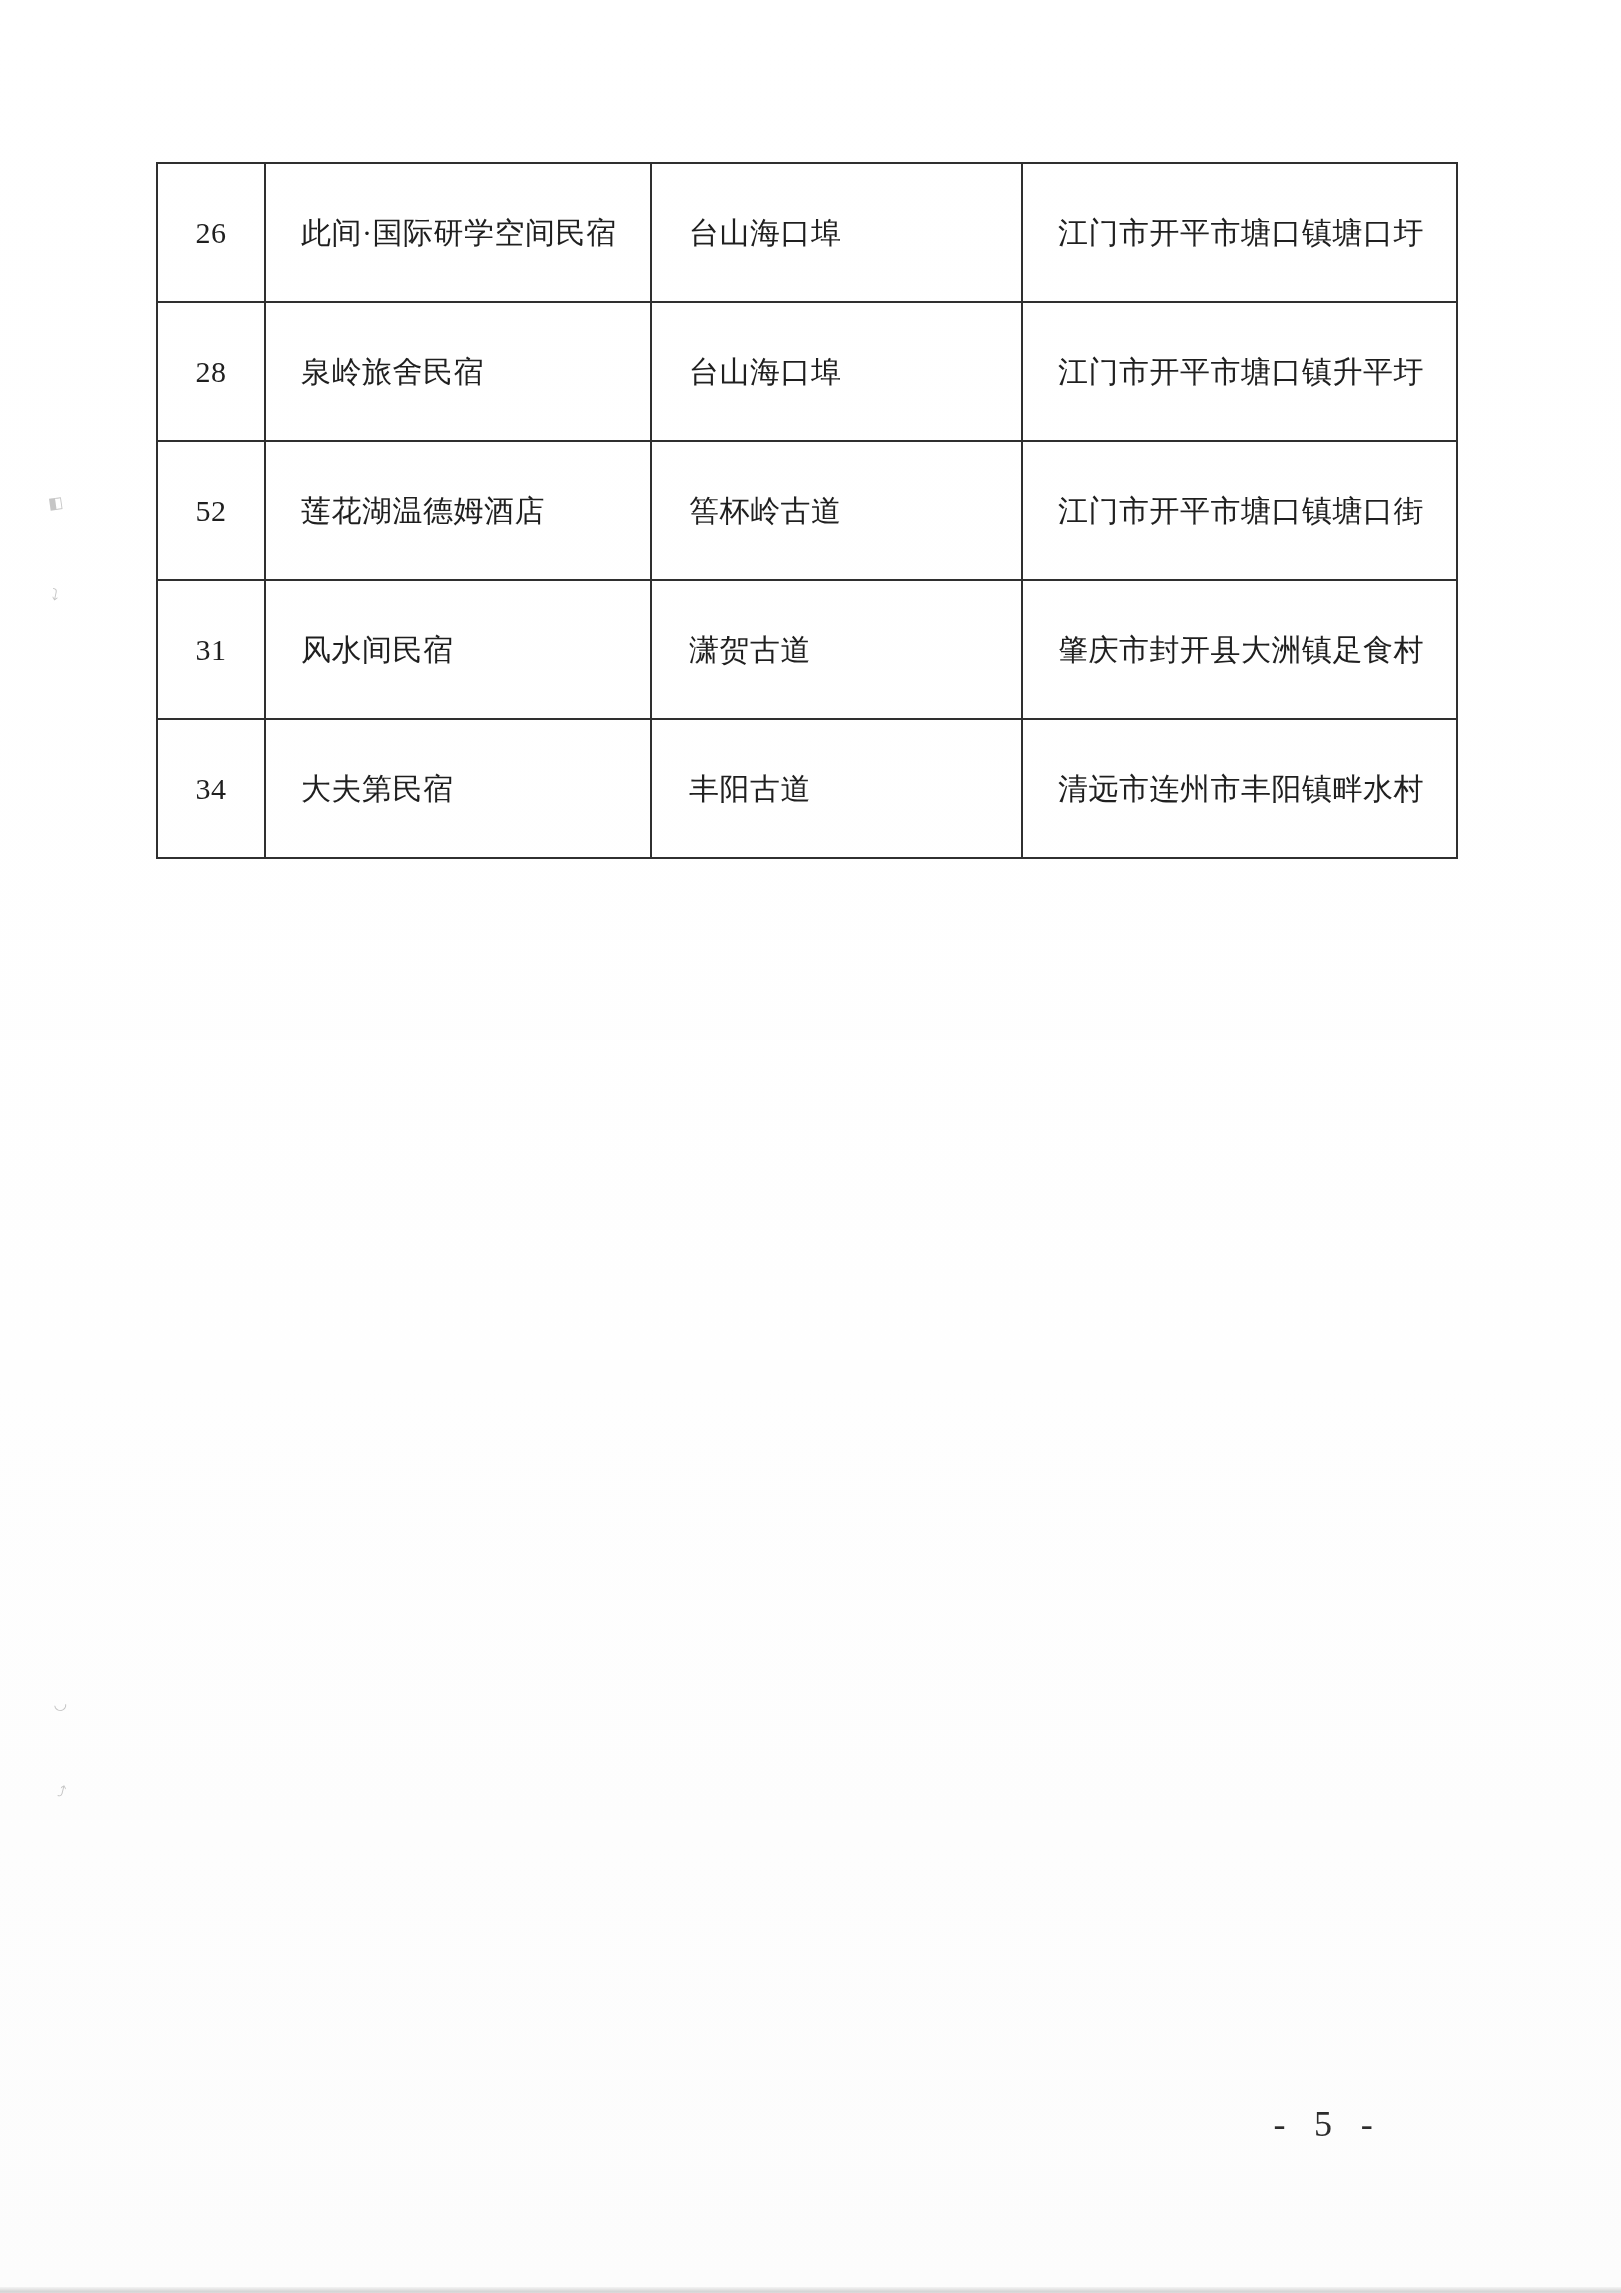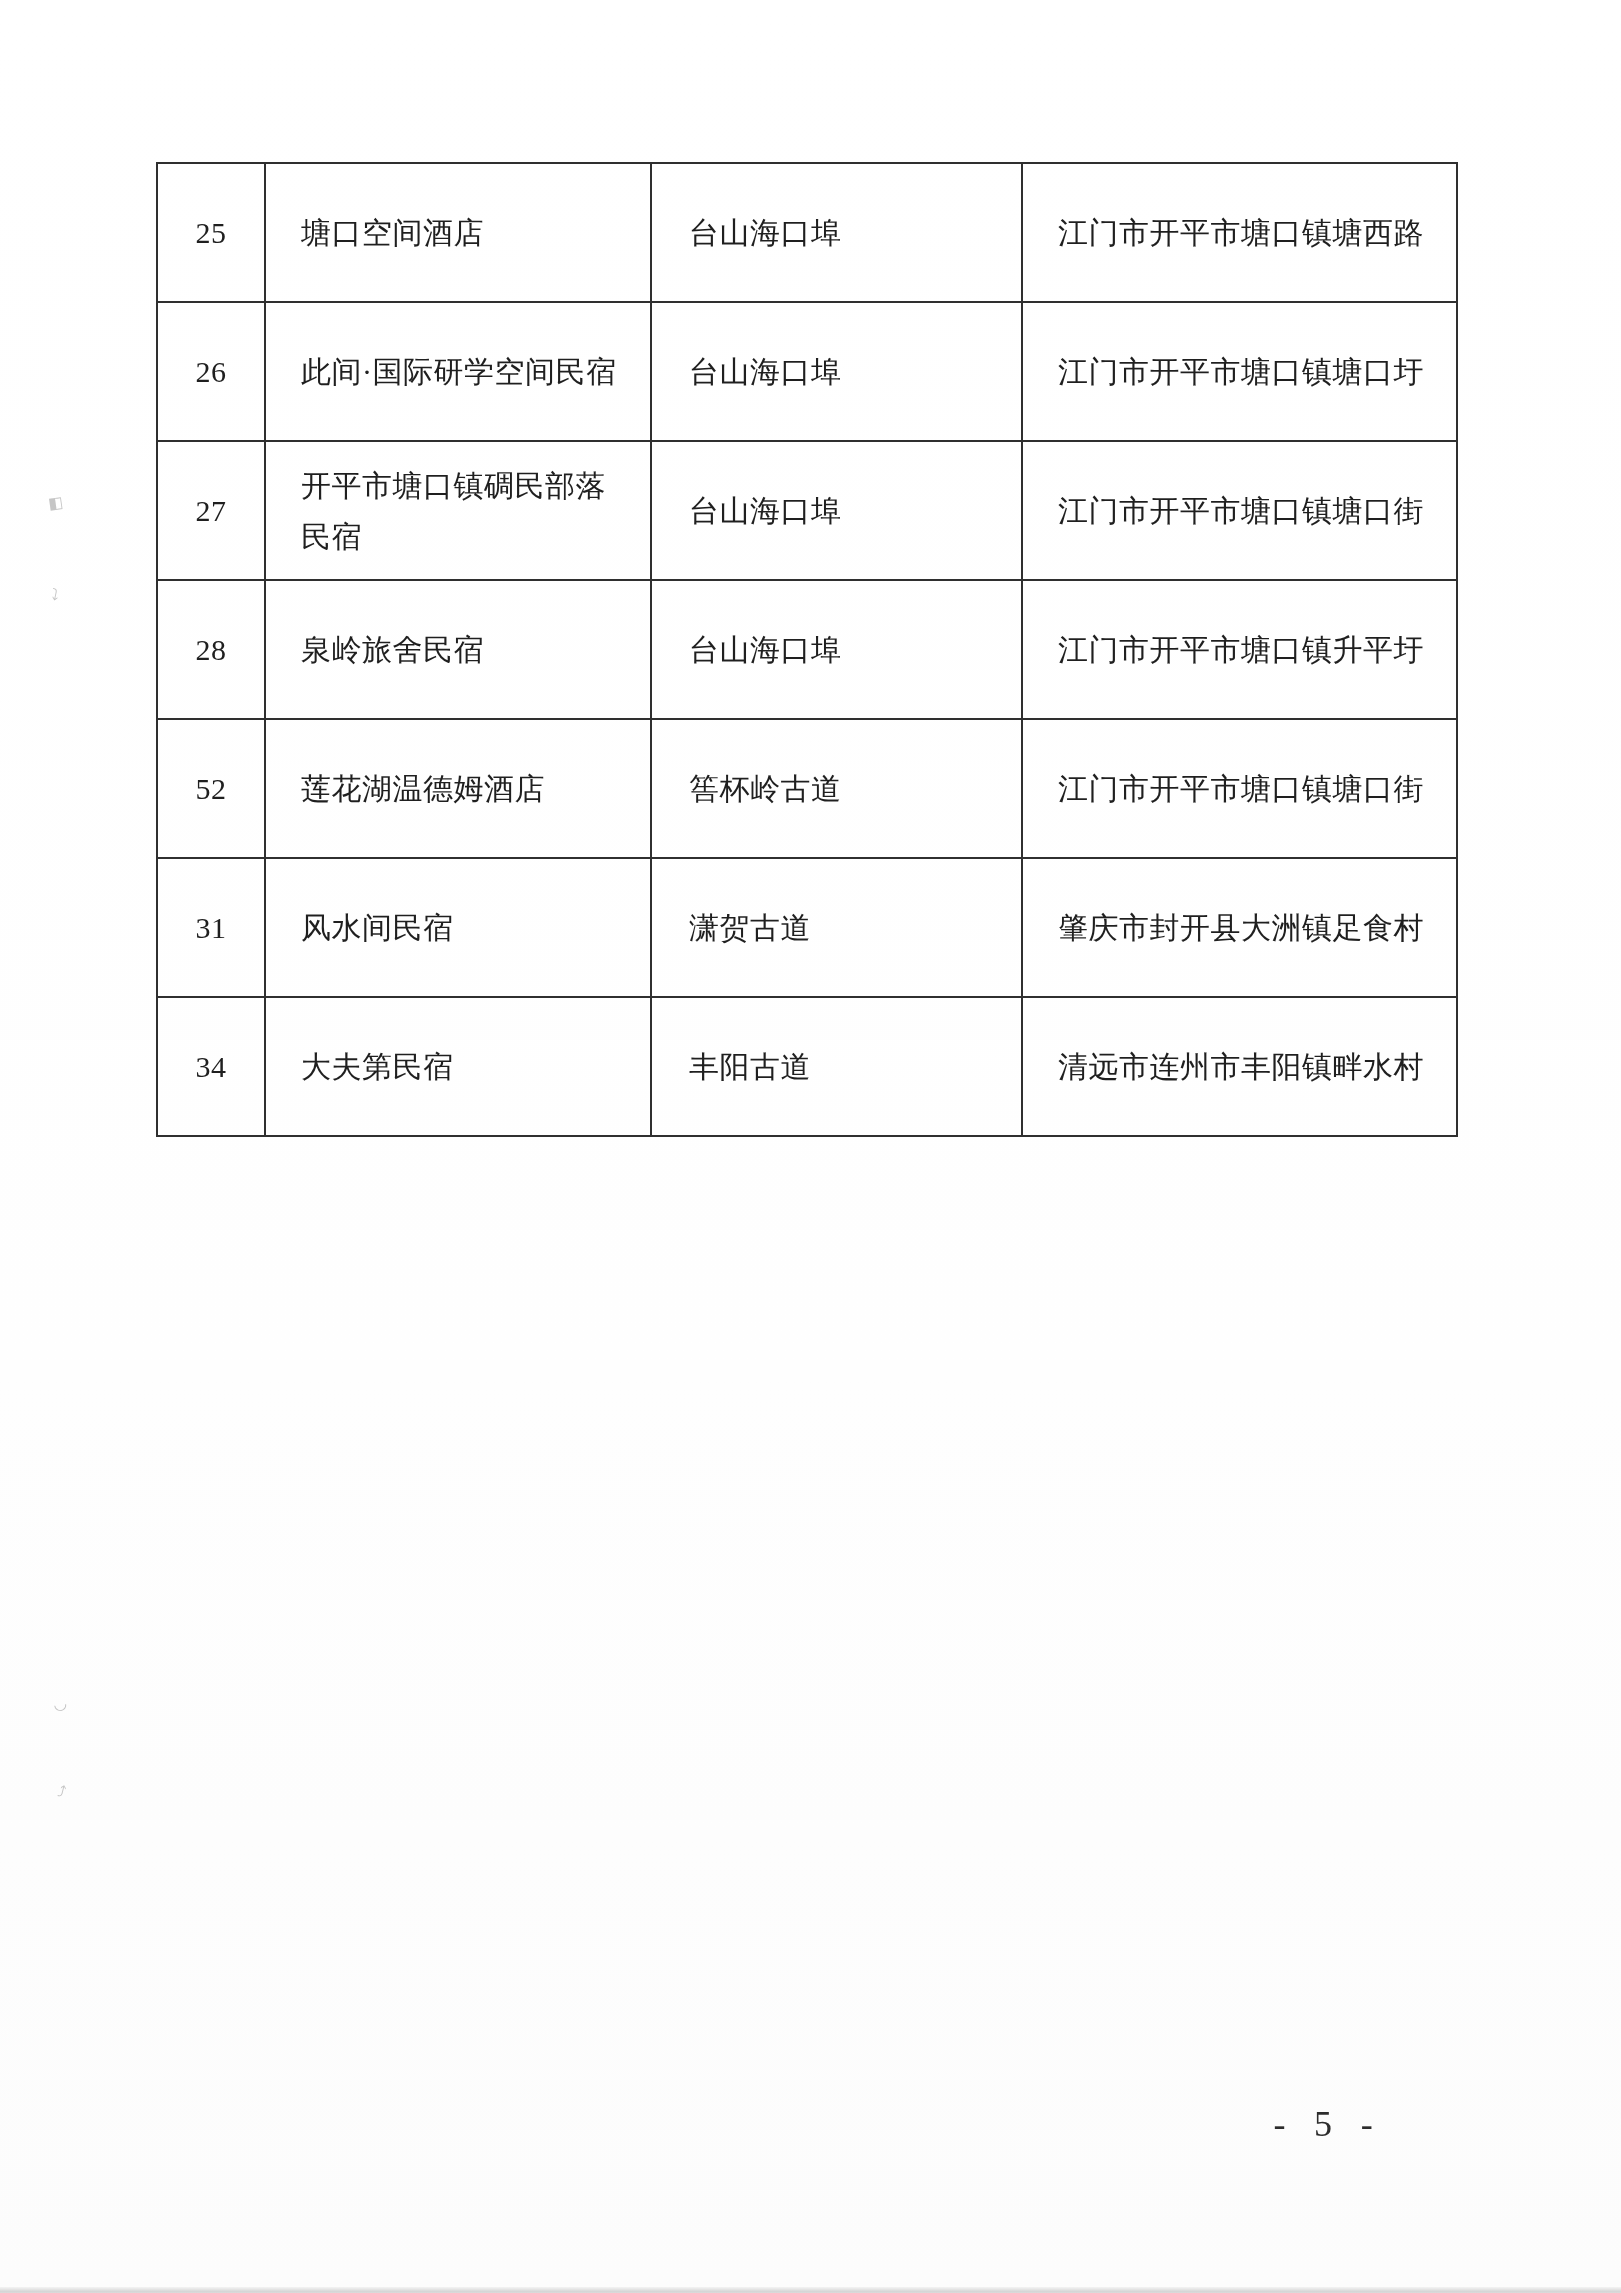--- a/index.html
+++ b/index.html
@@ -113,36 +113,24 @@
 </style>
 </head>
 <body>
 
 <div class="page">
 
   <div class="doc-table-wrap">
     <table class="doc-table">
       <tbody>
         <tr>
-          <td class="col-no">25</td>
-          <td class="col-name">塘口空间酒店</td>
-          <td class="col-route">台山海口埠</td>
-          <td class="col-address">江门市开平市塘口镇塘西路</td>
-        </tr>
-        <tr>
           <td class="col-no">26</td>
           <td class="col-name">此间·国际研学空间民宿</td>
           <td class="col-route">台山海口埠</td>
           <td class="col-address">江门市开平市塘口镇塘口圩</td>
-        </tr>
-        <tr>
-          <td class="col-no">27</td>
-          <td class="col-name">开平市塘口镇碉民部落民宿</td>
-          <td class="col-route">台山海口埠</td>
-          <td class="col-address">江门市开平市塘口镇塘口街</td>
         </tr>
         <tr>
           <td class="col-no">28</td>
           <td class="col-name">泉岭旅舍民宿</td>
           <td class="col-route">台山海口埠</td>
           <td class="col-address">江门市开平市塘口镇升平圩</td>
         </tr>
         <tr>
           <td class="col-no">52</td>
           <td class="col-name">莲花湖温德姆酒店</td>

